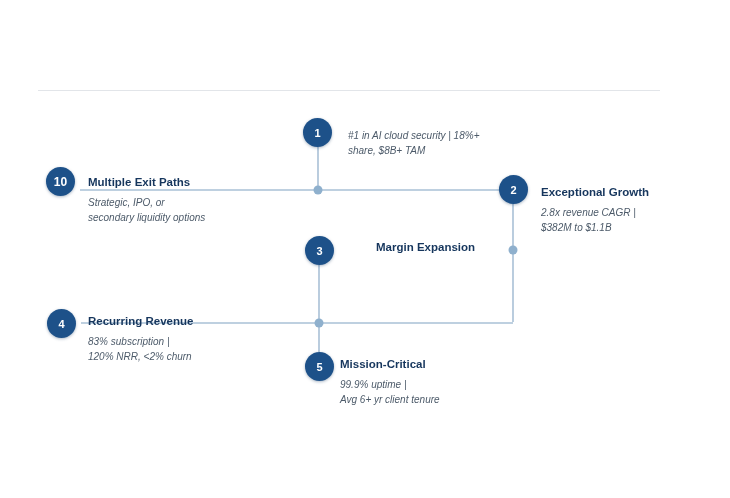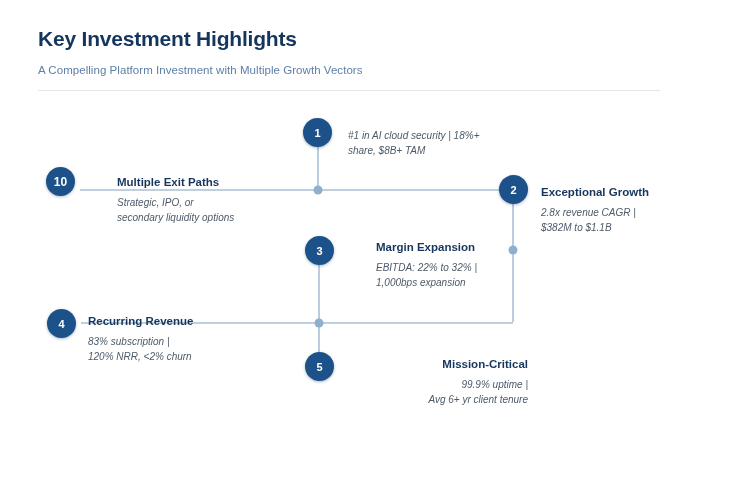--- a/index.html
+++ b/index.html
@@ -113,34 +113,30 @@
   #node-2 .node-circle { left: 499px; top: 175px; }
   #node-2 .node-text   { left: 541px; top: 185px; width: 150px; }
 
   #node-3 .node-circle { left: 305px; top: 236px; }
   #node-3 .node-text   { left: 348px; top: 240px; margin-left: 28px; }
 
   #node-4 .node-circle { left: 47px; top: 309px; }
   #node-4 .node-text   { left: 88px; top: 314px; }
 
   #node-5 .node-circle { left: 305px; top: 352px; }
-  #node-5 .node-text   { left: 348px; top: 357px; text-align: right; }
+  #node-5 .node-text   { left: 340px; top: 357px; }
 
   #node-10 .node-circle { left: 46px; top: 167px; }
-  #node-10 .node-text   { left: 88px; top: 175px; margin-left: 29px; }
+  #node-10 .node-text   { left: 88px; top: 175px; }
 </style>
 </head>
 <body>
 
 <div id="slide">
 
-  <div id="header">
-    <h1 id="page-title">Key Investment Highlights</h1>
-    <p id="page-subtitle">A Compelling Platform Investment with Multiple Growth Vectors</p>
-  </div>
   <div id="header-divider"></div>
 
   <div id="diagram">
 
     <svg id="connector-layer" viewBox="0 0 730 498" width="730" height="498" xmlns="http://www.w3.org/2000/svg">
 
       <line x1="80" y1="190" x2="513" y2="190" stroke="#a9c0d6" stroke-width="1.6"></line>
 
       <line x1="318" y1="147" x2="318" y2="190" stroke="#a9c0d6" stroke-width="1.6"></line>
 
@@ -175,24 +171,20 @@
           <div>2.8x revenue CAGR |</div>
           <div>$382M to $1.1B</div>
         </div>
       </div>
     </div>
 
     <div class="node" id="node-3">
       <div class="node-circle">3</div>
       <div class="node-text">
         <div class="node-title">Margin Expansion</div>
-        <div class="node-detail">
-          <div>EBITDA: 22% to 32% |</div>
-          <div>1,000bps expansion</div>
-        </div>
       </div>
     </div>
 
     <div class="node" id="node-4">
       <div class="node-circle">4</div>
       <div class="node-text">
         <div class="node-title">Recurring Revenue</div>
         <div class="node-detail">
           <div>83% subscription |</div>
           <div>120% NRR, &lt;2% churn</div>

